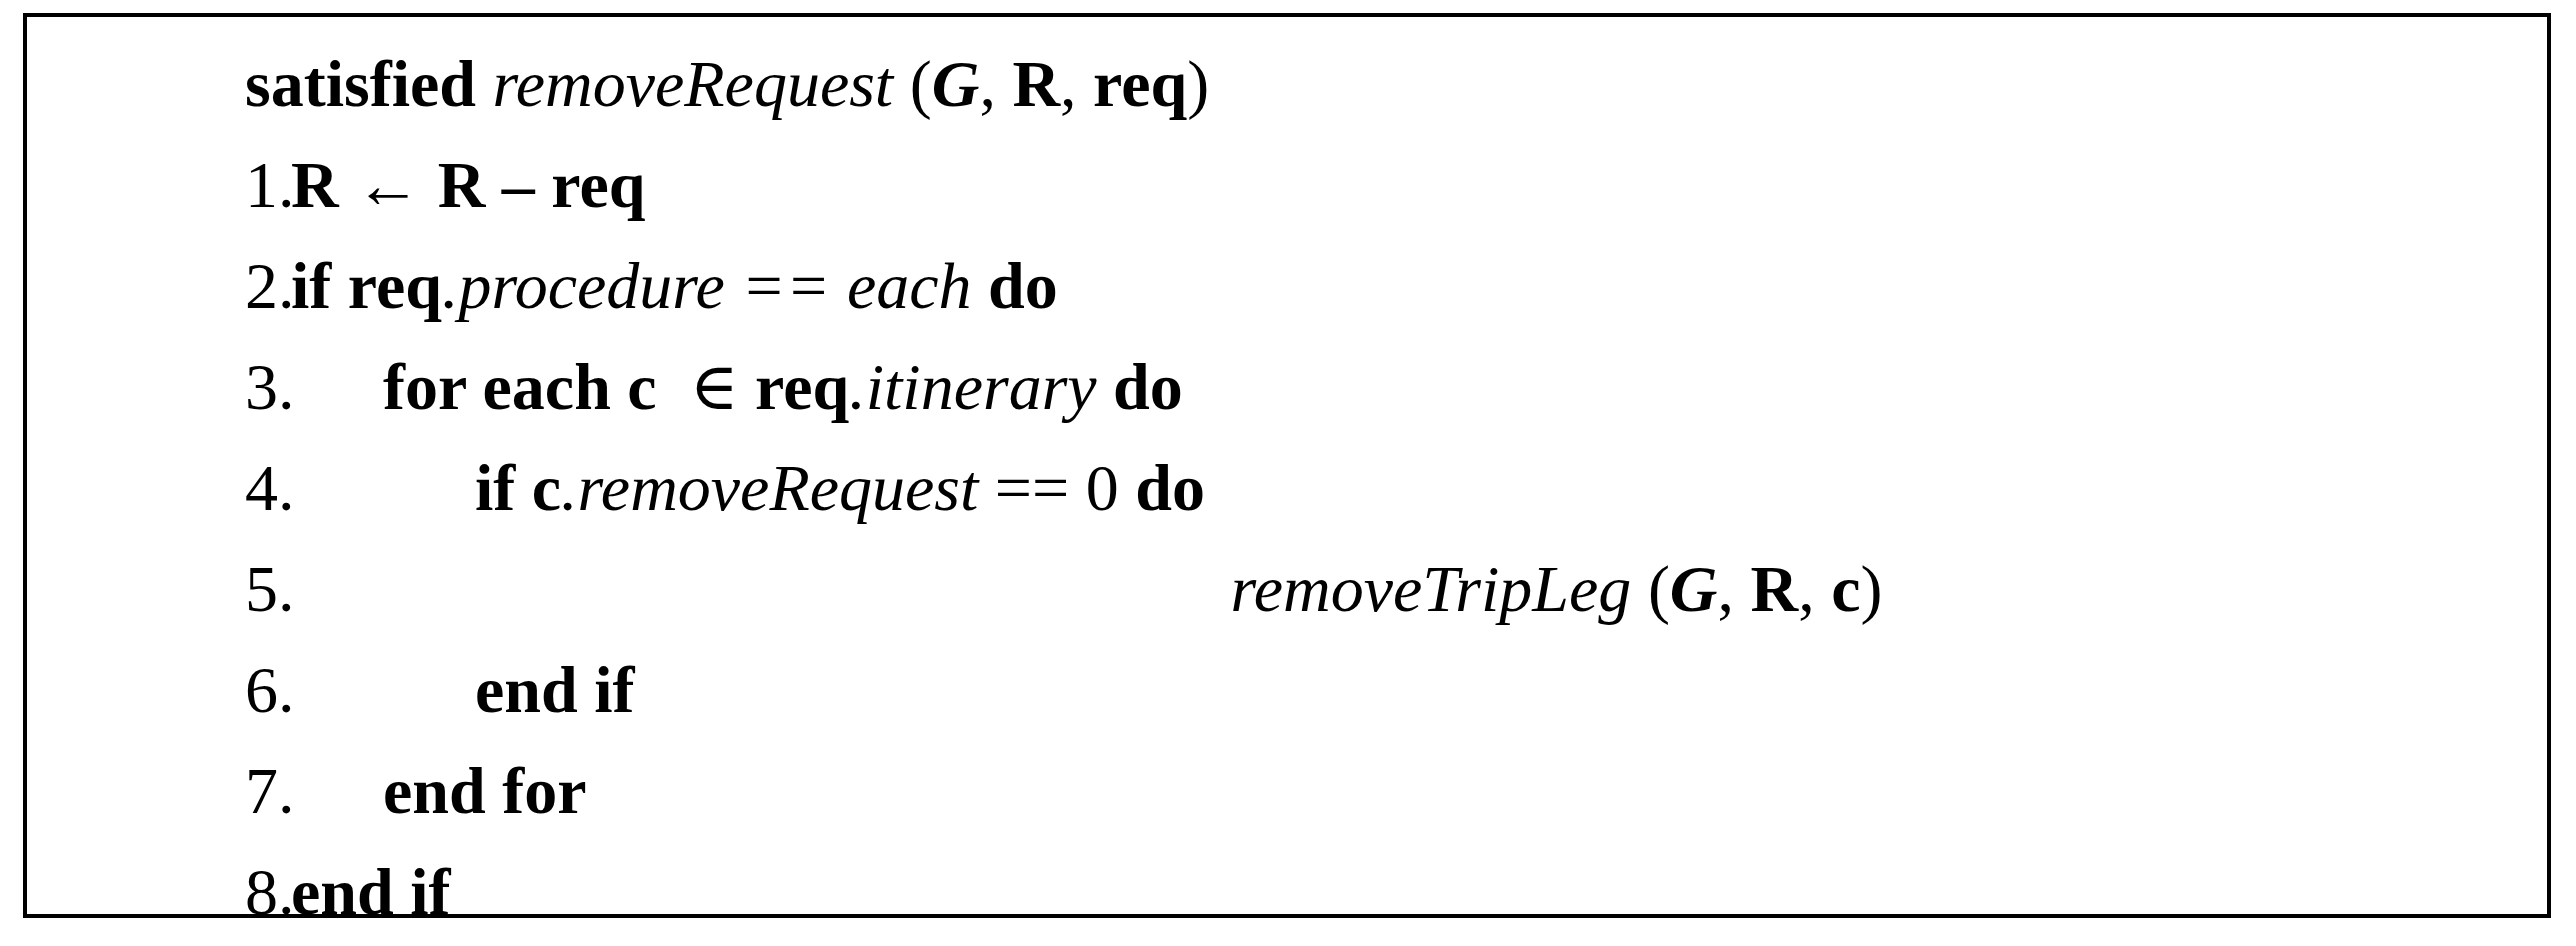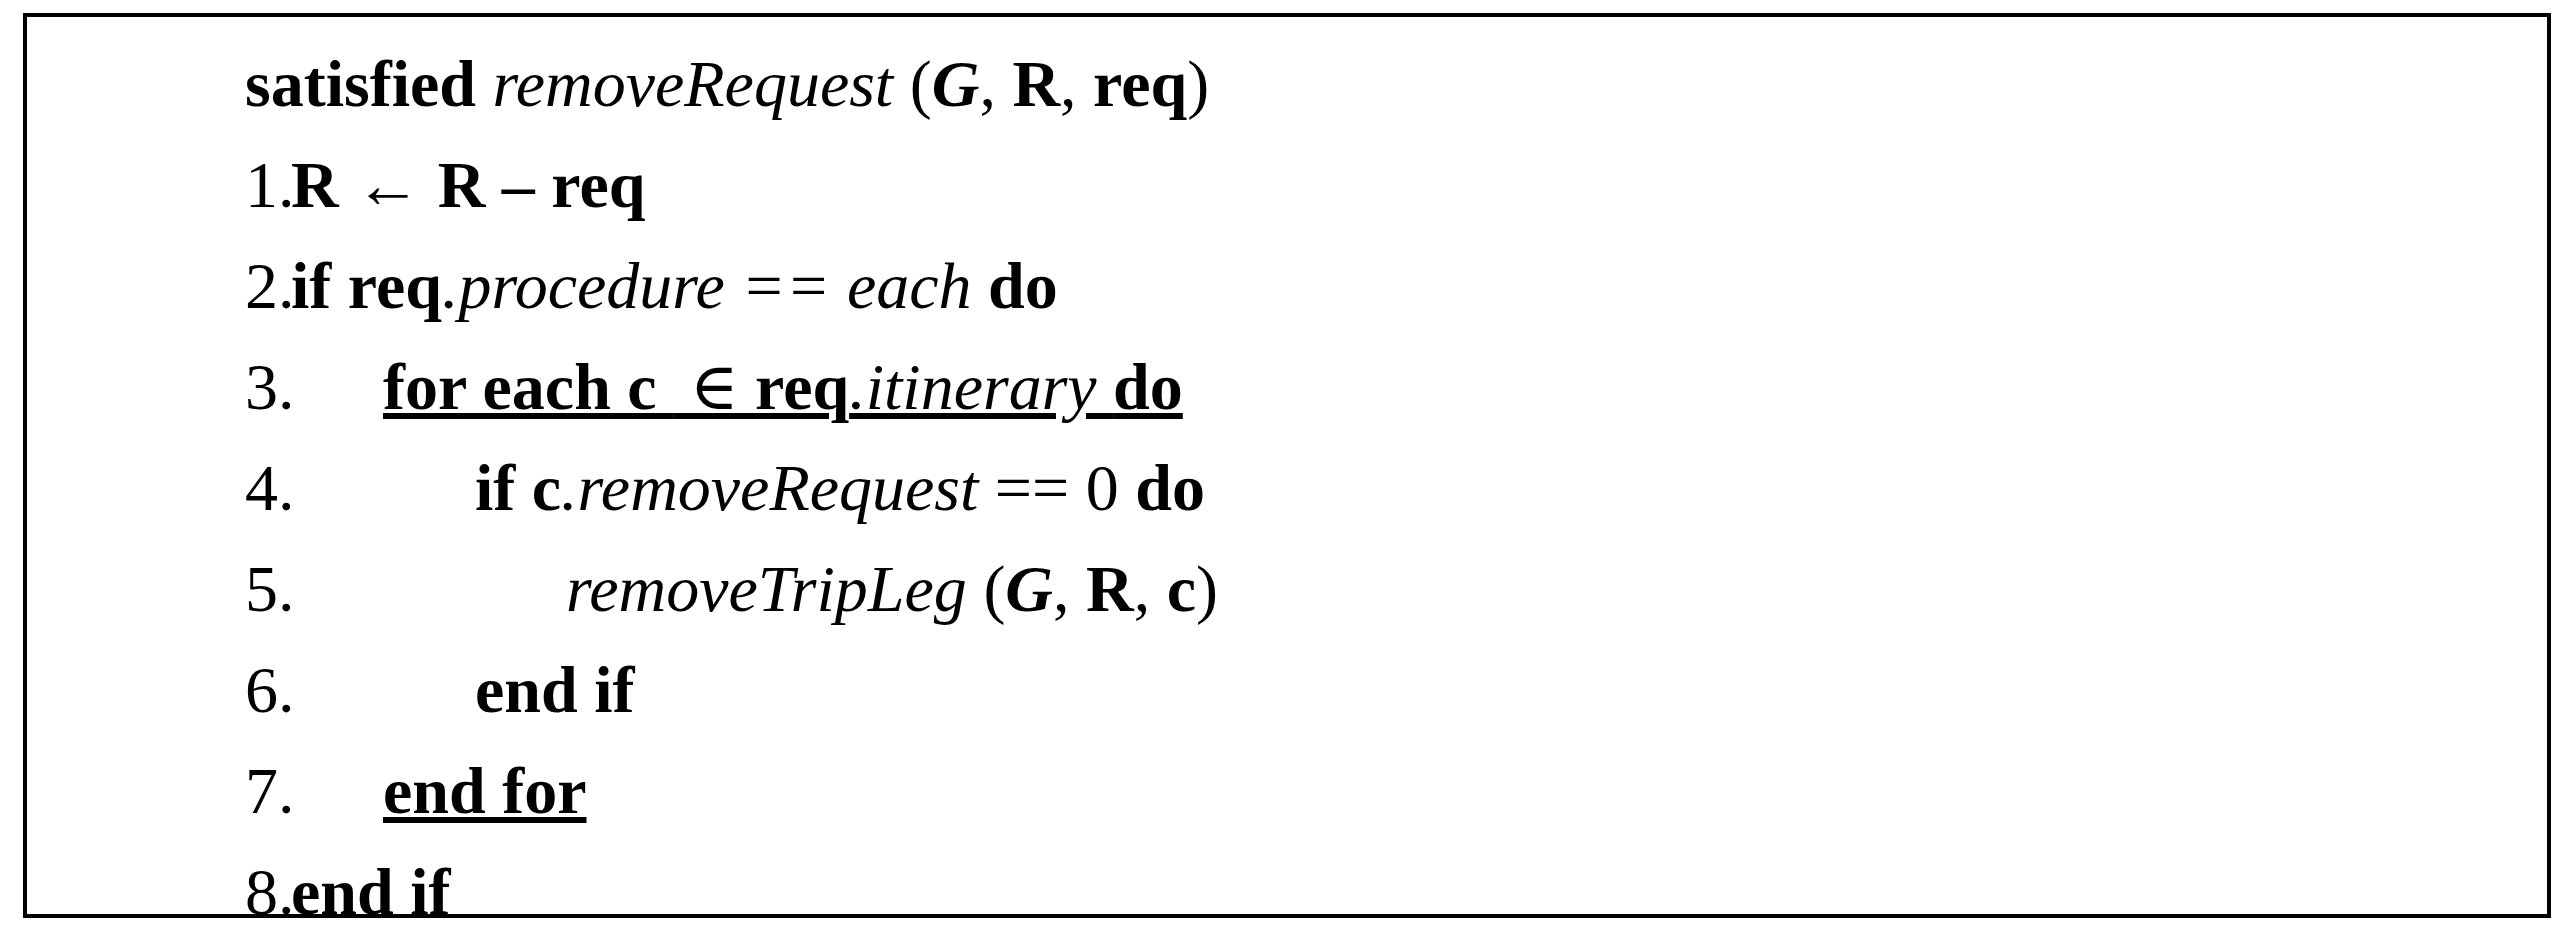--- a/index.html
+++ b/index.html
@@ -66,23 +66,23 @@
   }
 
   .kw      { font-weight: bold; font-style: normal; }
   .idt     { font-weight: normal; font-style: italic; }
   .bi      { font-weight: bold; font-style: italic; }
   .plain   { font-weight: normal; font-style: normal; }
   .sym     { font-weight: normal; font-style: normal; }
 
   .ind-0 { padding-left: 0px; }
   .ind-1 { padding-left: 46px; }
-  .ind-2 { padding-left: 138px; text-decoration: underline; }
+  .ind-2 { padding-left: 138px; }
   .ind-3 { padding-left: 230px; }
-  .ind-4 { padding-left: 321px; }
+  .ind-4 { padding-left: 321px; text-align: center; }
 </style>
 </head>
 <body>
 
 <div id="algorithm-box">
   <div class="pseudocode">
 
     <div class="code-line header-line">
       <span class="line-number"></span>
       <span class="line-body ind-0"><span class="kw">satisfied</span><span class="plain"> </span><span class="idt">removeRequest</span><span class="plain"> (</span><span class="bi">G</span><span class="plain">, </span><span class="kw">R</span><span class="plain">, </span><span class="kw">req</span><span class="plain">)</span></span>

